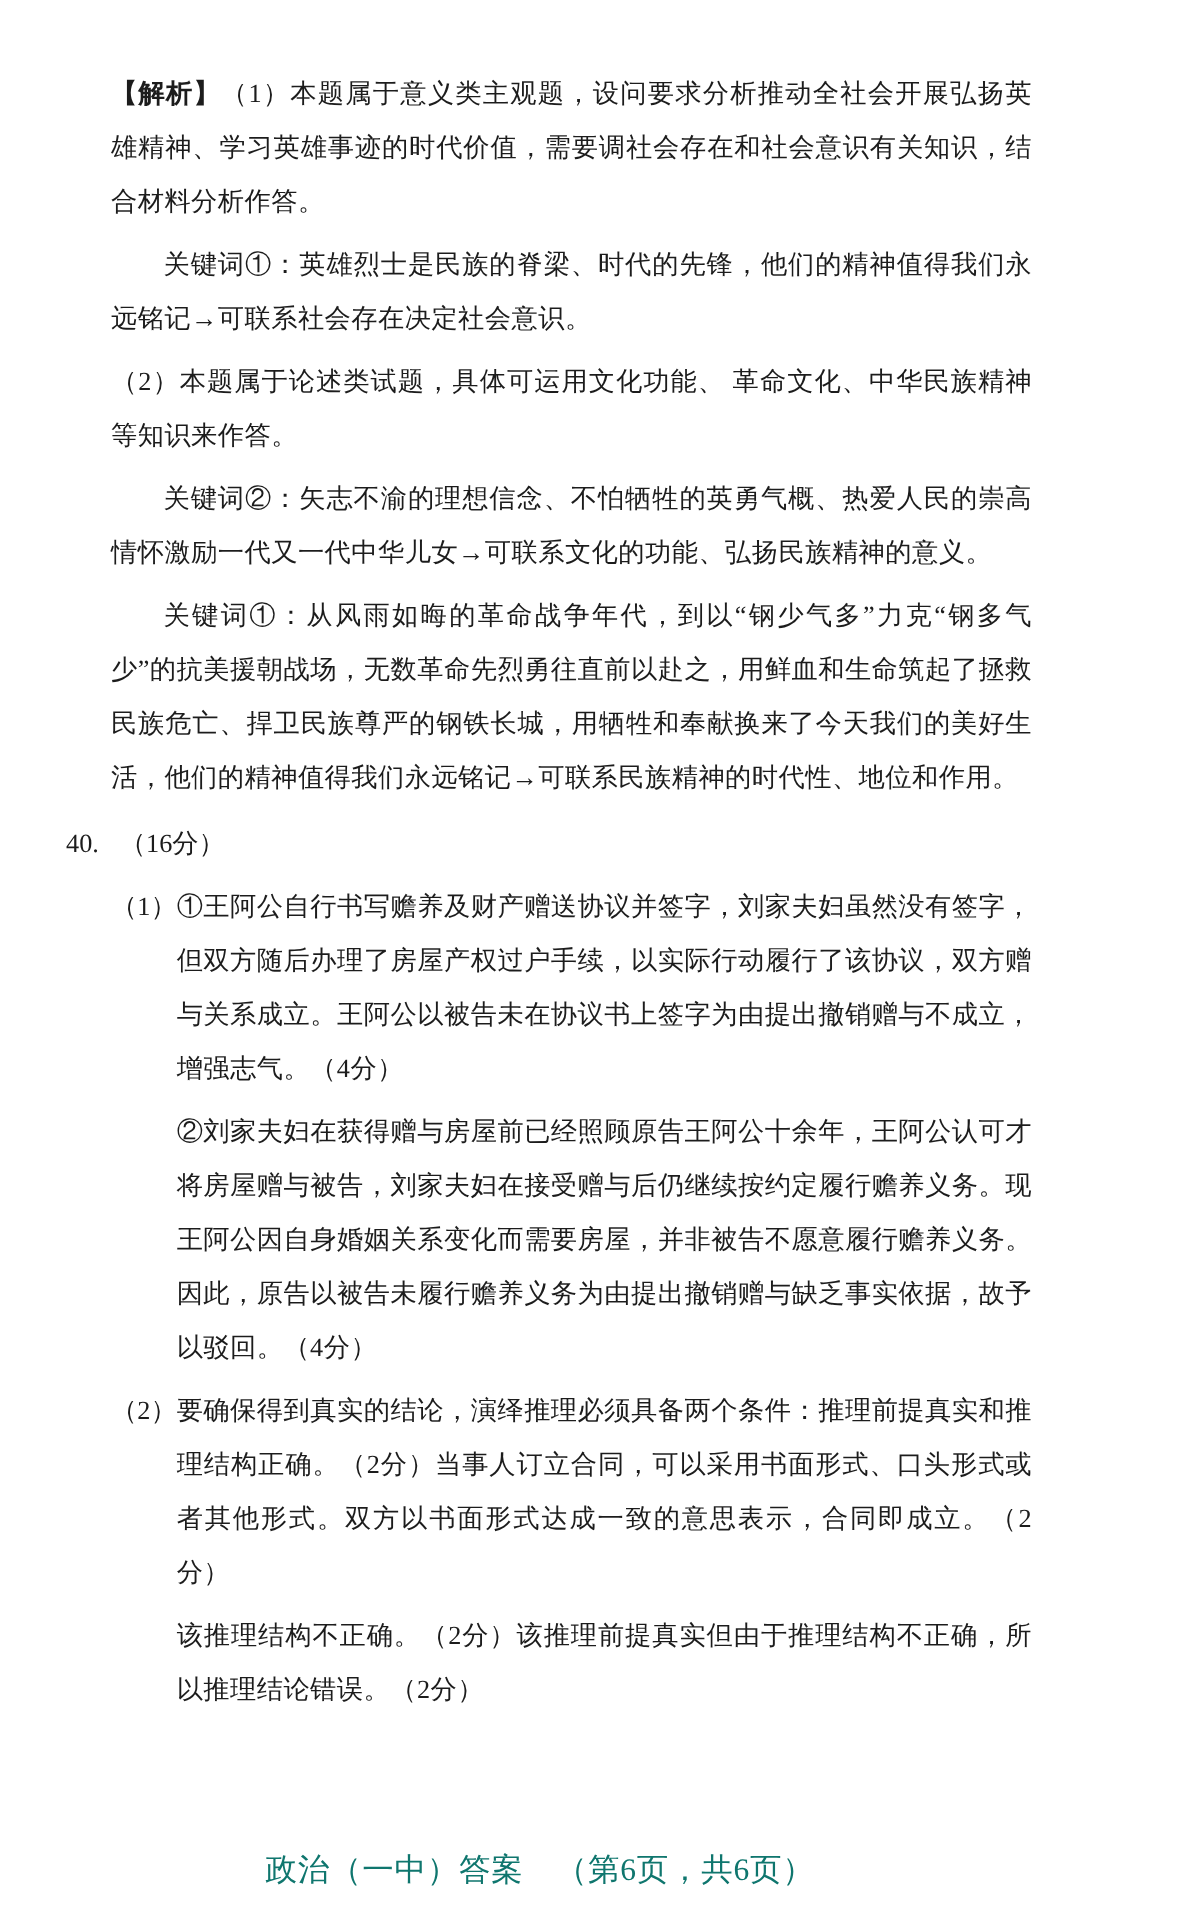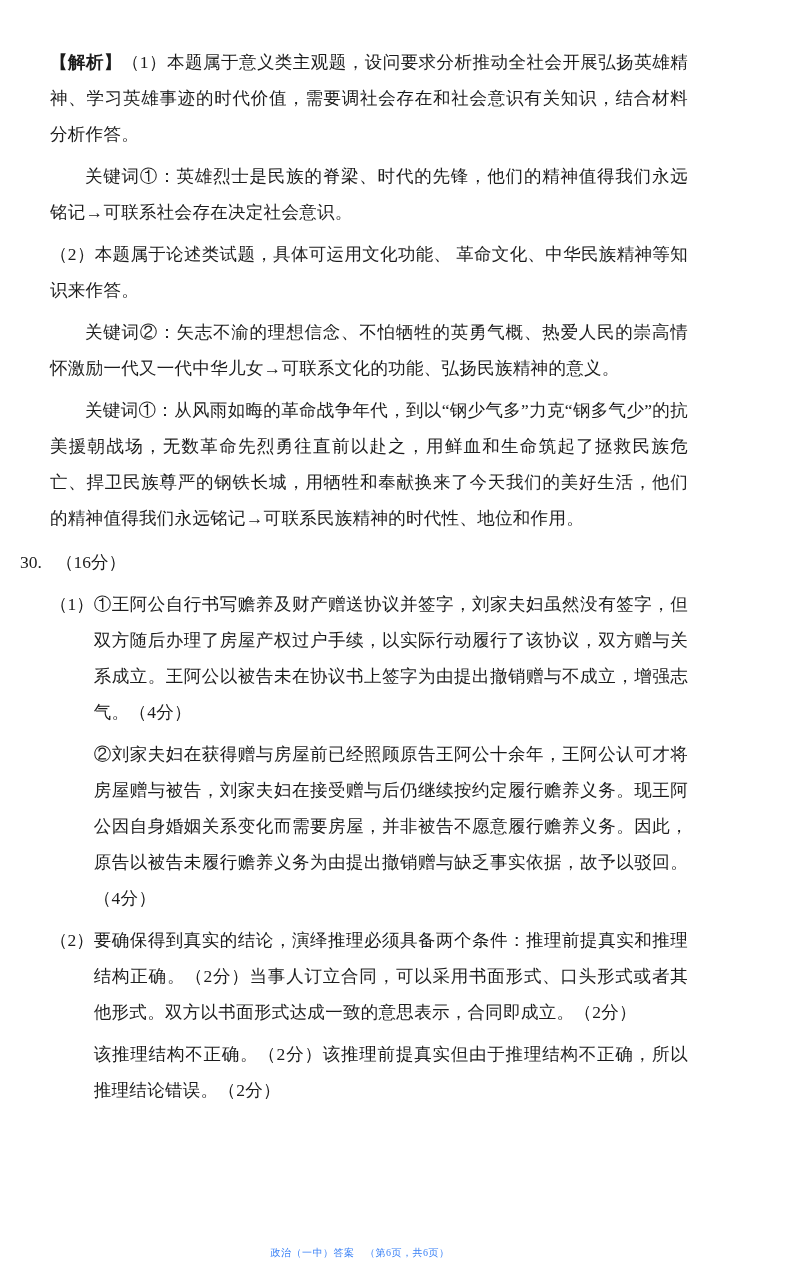--- a/index.html
+++ b/index.html
@@ -7,21 +7,21 @@
     width: 800px;
     background: #ffffff;
     font-family: "Liberation Serif", "DejaVu Serif", serif;
     color: #1c1c1c;
   }
   .page {
     position: relative;
     width: 732px;
     height: 1282px;
     background: #ffffff;
-    padding: 44px 44px 0 50px;
+    padding: 44px 44px 0 74px;
     overflow: hidden;
   }
   .para {
     font-size: 17.5px;
     line-height: 36px;
     text-align: justify;
     letter-spacing: 0.3px;
   }
   .para + .para { margin-top: 6px; }
   .indent { text-indent: 2em; }
@@ -45,41 +45,41 @@
     line-height: 36px;
     white-space: nowrap;
   }
   .sub-content { flex: 1 1 auto; }
   .page-footer {
     position: absolute;
     left: 0;
     right: 12px;
     bottom: 22px;
     text-align: center;
-    font-size: 10px;
+    font-size: 21px;
     letter-spacing: 0.5px;
-    color: #3b82f6;
+    color: #0f766e;
   }
 </style>
 </head>
 <body>
 
 <div class="page">
 
   <section class="analysis">
     <p class="para"><span class="bold">【解析】</span><span>（1）本题属于意义类主观题，设问要求分析推动全社会开展弘扬英雄精神、学习英雄事迹的时代价值，需要调社会存在和社会意识有关知识，结合材料分析作答。</span></p>
     <p class="para indent">关键词①：英雄烈士是民族的脊梁、时代的先锋，他们的精神值得我们永远铭记→可联系社会存在决定社会意识。</p>
     <p class="para">（2）本题属于论述类试题，具体可运用文化功能、 革命文化、中华民族精神等知识来作答。</p>
     <p class="para indent">关键词②：矢志不渝的理想信念、不怕牺牲的英勇气概、热爱人民的崇高情怀激励一代又一代中华儿女→可联系文化的功能、弘扬民族精神的意义。</p>
     <p class="para indent">关键词①：从风雨如晦的革命战争年代，到以“钢少气多”力克“钢多气少”的抗美援朝战场，无数革命先烈勇往直前以赴之，用鲜血和生命筑起了拯救民族危亡、捍卫民族尊严的钢铁长城，用牺牲和奉献换来了今天我们的美好生活，他们的精神值得我们永远铭记→可联系民族精神的时代性、地位和作用。</p>
   </section>
 
   <section class="question">
     <div class="q-head">
-      <span class="q-num">30.</span><span class="q-score">（16分）</span>
+      <span class="q-num">40.</span><span class="q-score">（16分）</span>
     </div>
 
     <div class="sub-item">
       <span class="sub-label">（1）</span>
       <div class="sub-content">
         <p class="para">①王阿公自行书写赡养及财产赠送协议并签字，刘家夫妇虽然没有签字，但双方随后办理了房屋产权过户手续，以实际行动履行了该协议，双方赠与关系成立。王阿公以被告未在协议书上签字为由提出撤销赠与不成立，增强志气。（4分）</p>
         <p class="para">②刘家夫妇在获得赠与房屋前已经照顾原告王阿公十余年，王阿公认可才将房屋赠与被告，刘家夫妇在接受赠与后仍继续按约定履行赡养义务。现王阿公因自身婚姻关系变化而需要房屋，并非被告不愿意履行赡养义务。因此，原告以被告未履行赡养义务为由提出撤销赠与缺乏事实依据，故予以驳回。（4分）</p>
       </div>
     </div>
 

